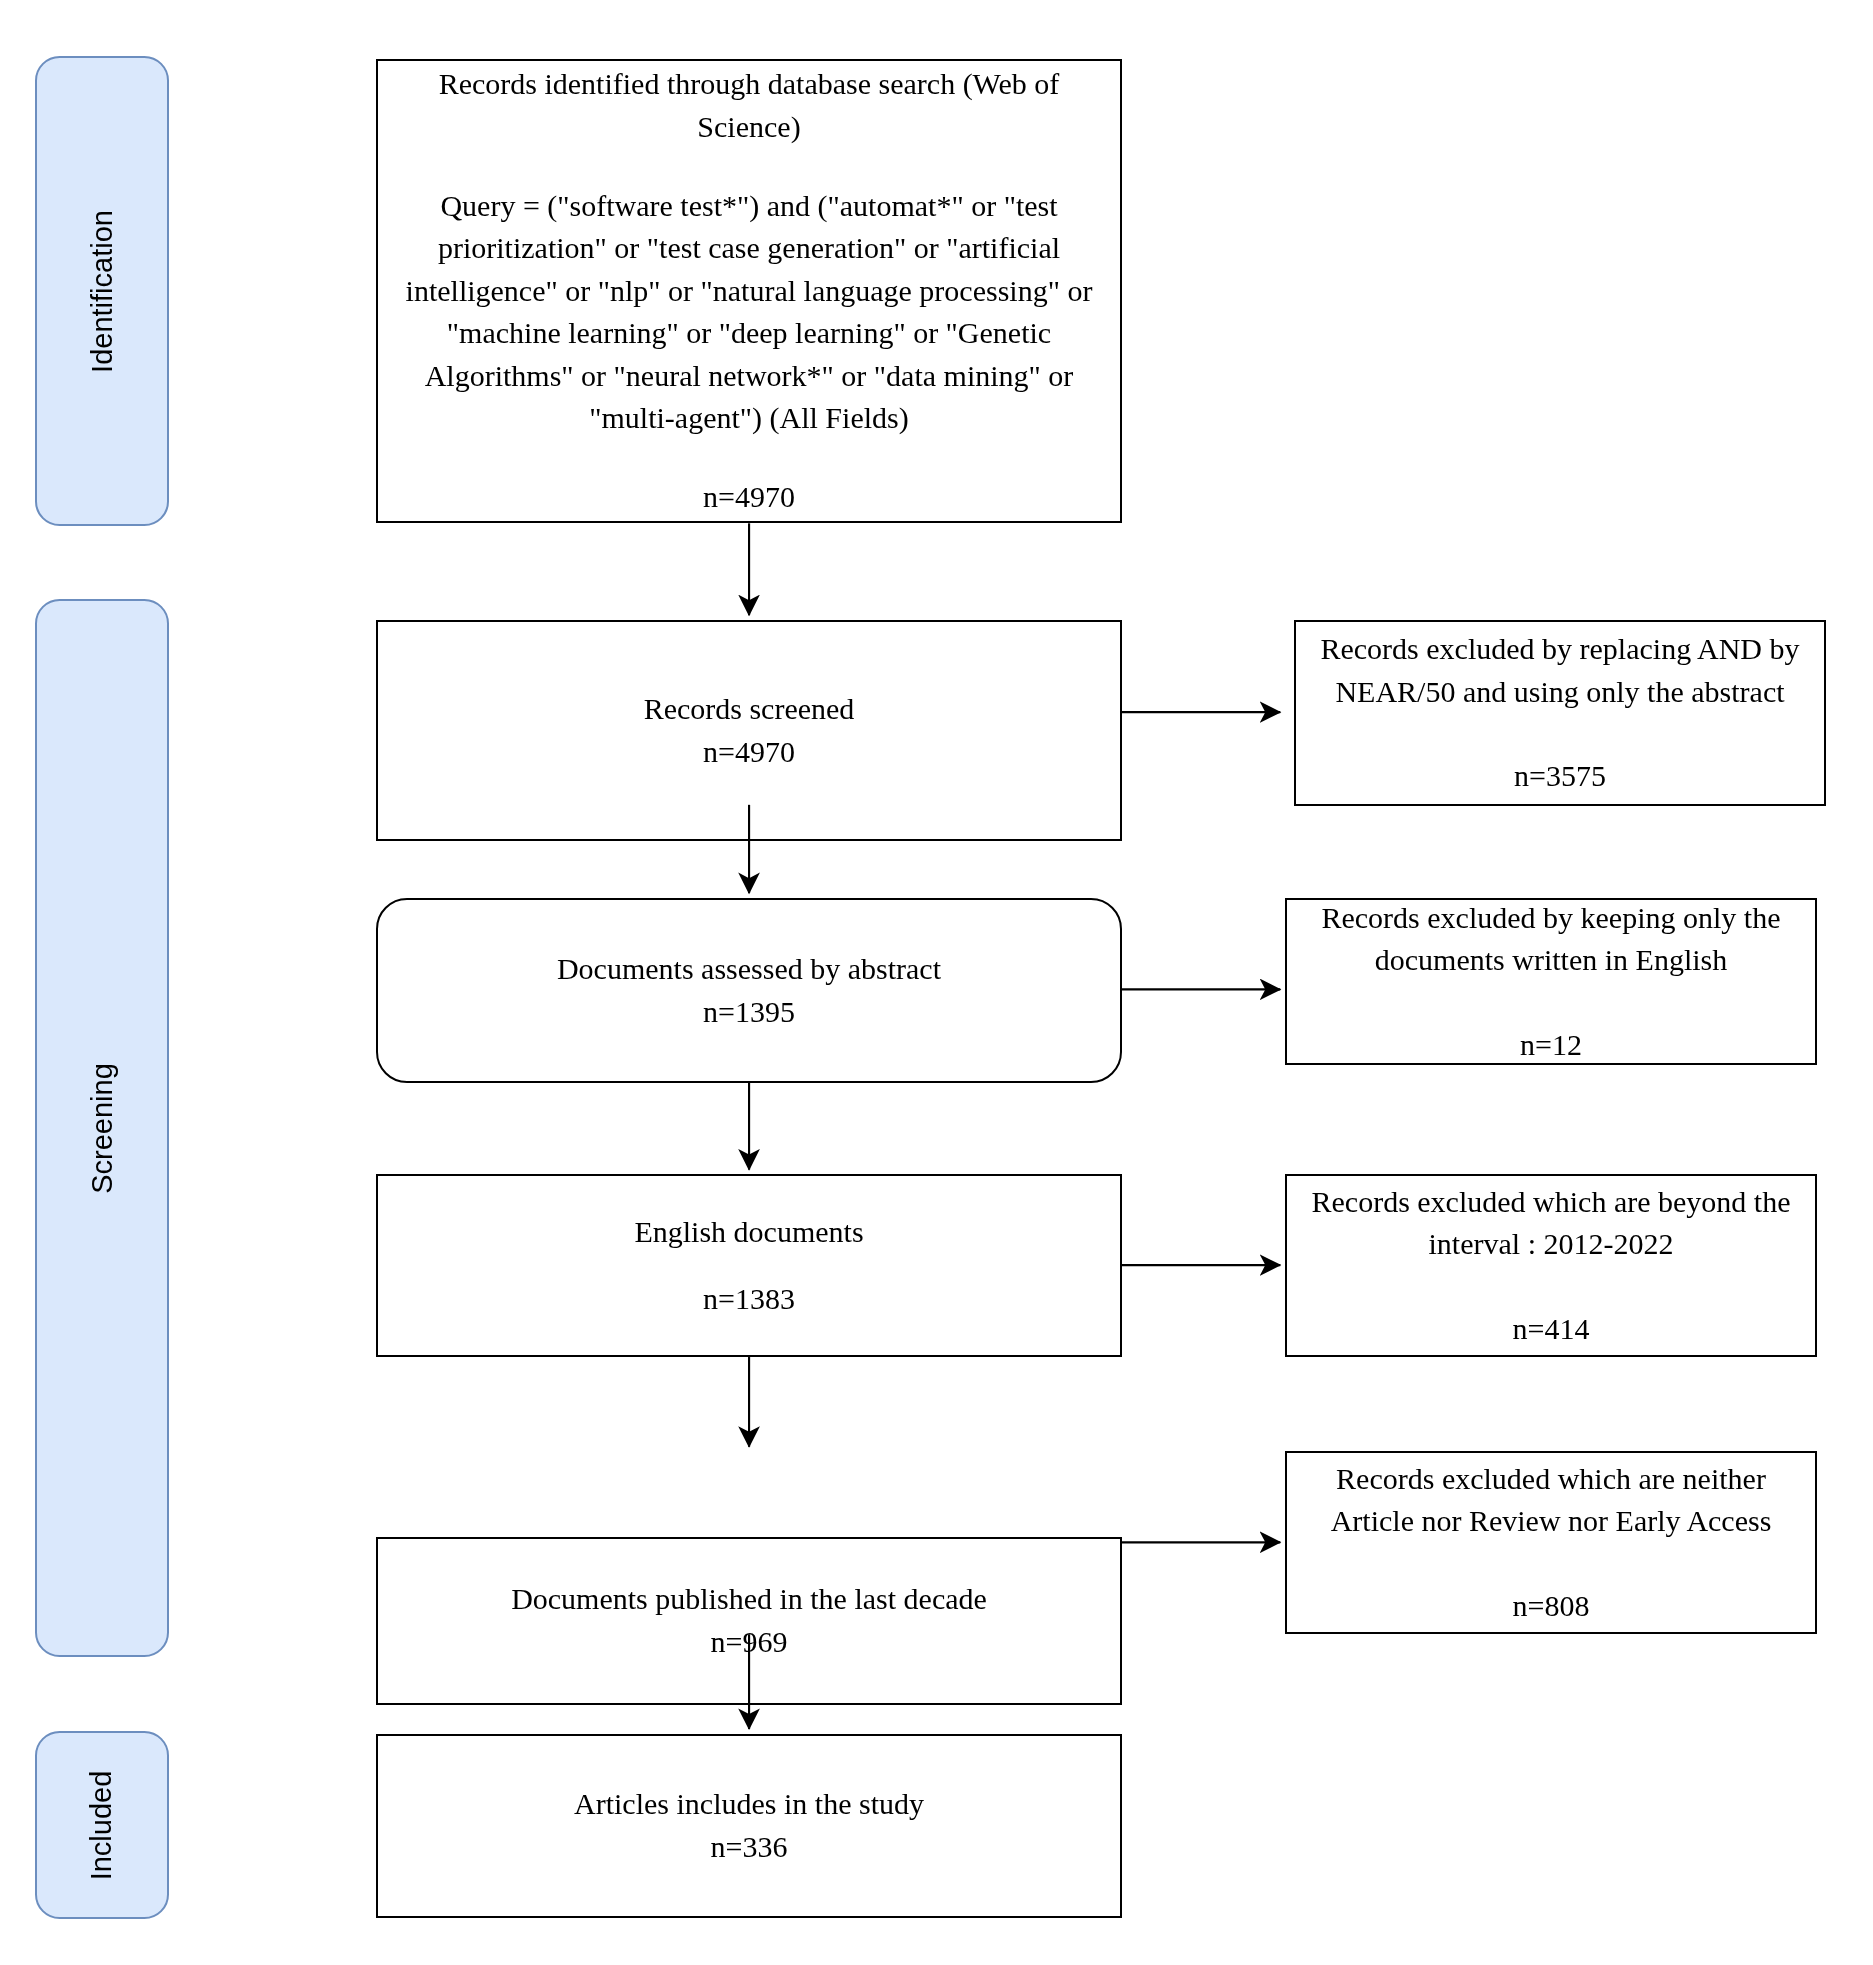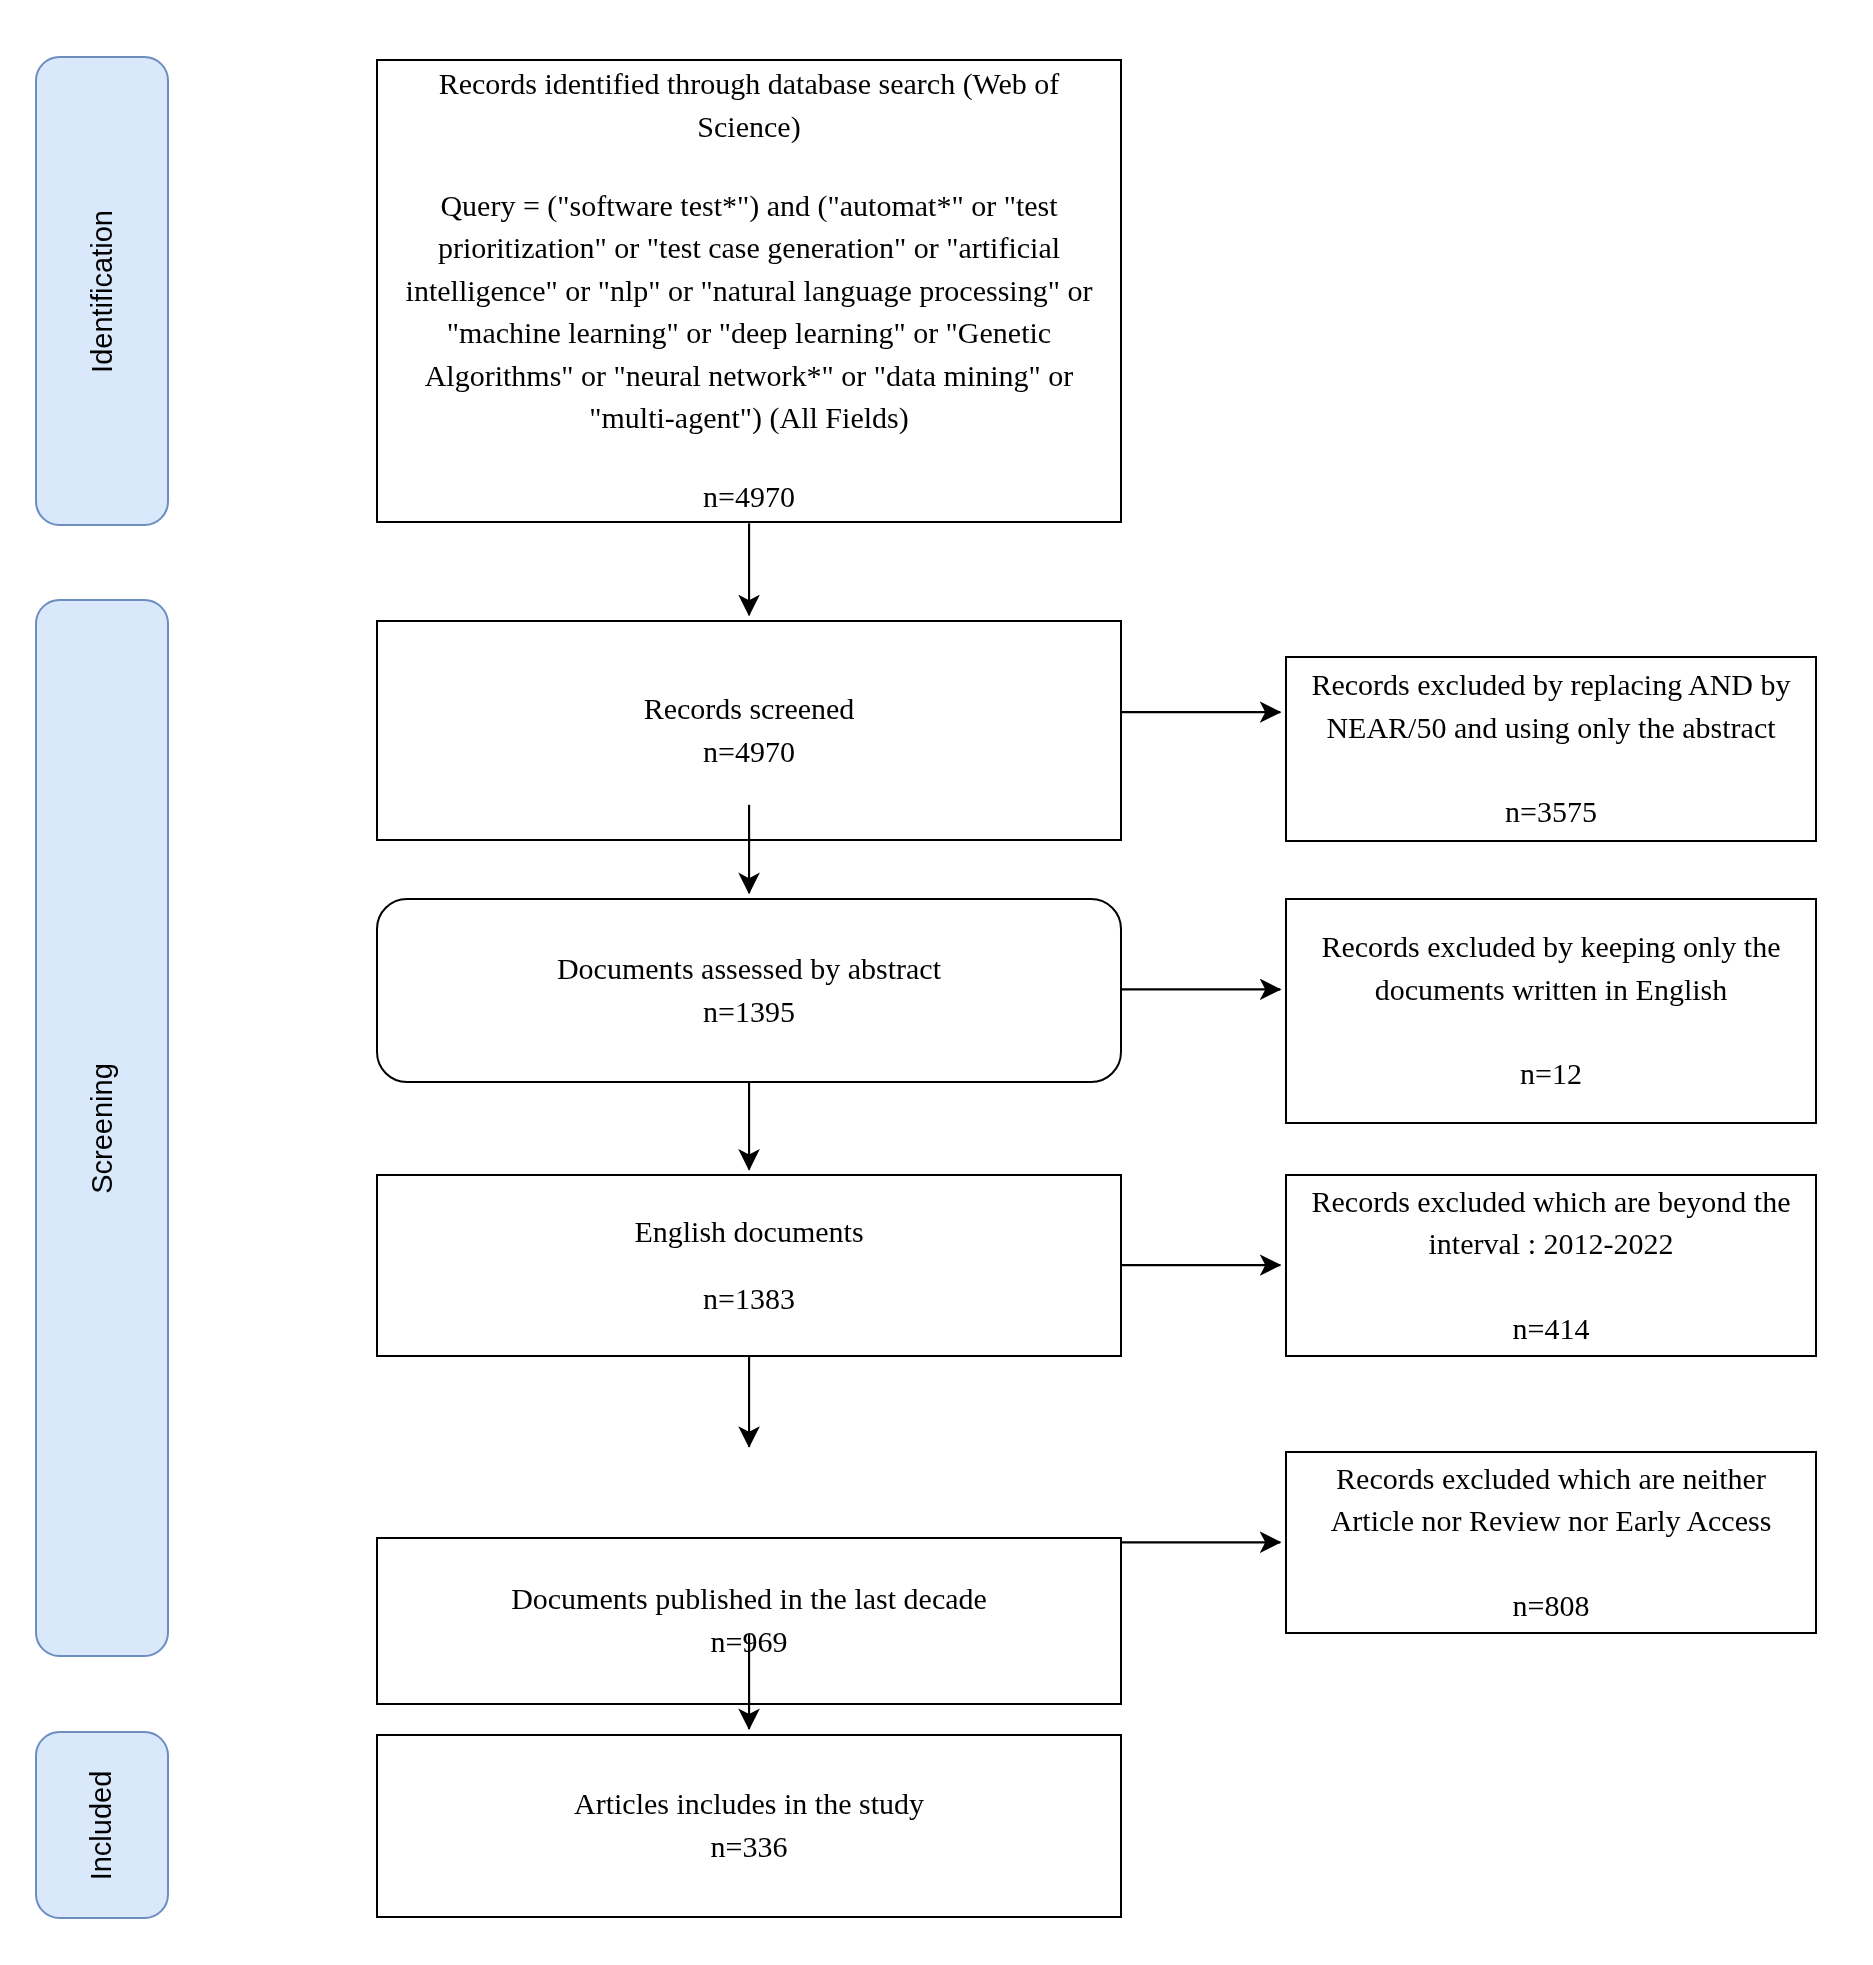--- a/index.html
+++ b/index.html
@@ -105,26 +105,26 @@
   <div class="flowbox main-col" style="top:1537px; height:168px;">
     <p>Documents published in the last decade</p>
     <p>n=969</p>
   </div>
 
   <div class="flowbox main-col" style="top:1734px; height:184px;">
     <p>Articles includes in the study</p>
     <p>n=336</p>
   </div>
 
-  <div class="flowbox right-col" style="top:656px; height:186px;">
+  <div class="flowbox right-col" style="top:620px; height:186px;margin-left:9px;">
     <p>Records excluded by replacing AND by NEAR/50 and using only the abstract</p>
     <p class="gap-above-lg">n=3575</p>
   </div>
 
-  <div class="flowbox right-col" style="top:898px; height:226px;">
+  <div class="flowbox right-col" style="top:898px; height:167px;">
     <p>Records excluded by keeping only the documents written in English</p>
     <p class="gap-above-lg">n=12</p>
   </div>
 
   <div class="flowbox right-col" style="top:1174px; height:183px;">
     <p>Records excluded which are beyond the interval : 2012-2022</p>
     <p class="gap-above-lg">n=414</p>
   </div>
 
   <div class="flowbox right-col" style="top:1451px; height:183px;">

